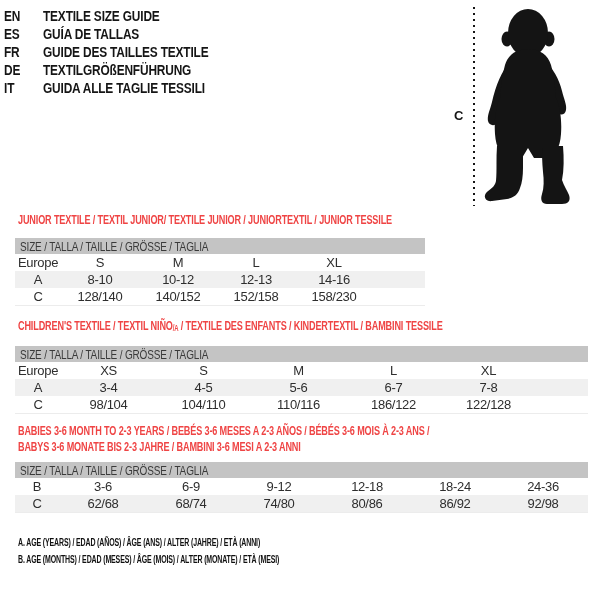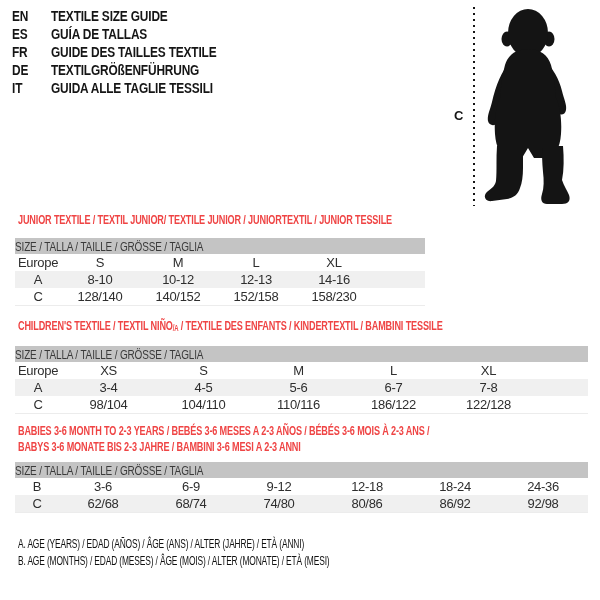--- a/index.html
+++ b/index.html
@@ -8,47 +8,47 @@
     background:#ffffff;color:#2e2e2e;
     font-family:"Liberation Sans", sans-serif;
   }
   .abs{position:absolute;}
   
   .cond{display:inline-block;transform:scaleX(.70);transform-origin:0 50%;white-space:nowrap;letter-spacing:-.2px;}
   .cond85{display:inline-block;transform:scaleX(.85);transform-origin:0 50%;white-space:nowrap;letter-spacing:-.2px;}
   .cond80{display:inline-block;transform:scaleX(.80);transform-origin:0 50%;white-space:nowrap;letter-spacing:-.2px;}
 
   
-  .lang-list{left:12px;top:8px;}
+  .lang-list{left:4px;top:8px;}
   .lang-row{height:18px;font-size:14px;font-weight:bold;color:#151515;white-space:nowrap;}
   .lang-code{display:inline-block;width:39px;}
   .lang-code .cond85, .lang-name .cond85{vertical-align:top;}
 
   
   .dash-line{left:473px;top:7px;width:2px;height:199px;
     background:repeating-linear-gradient(to bottom,#151515 0 2px,transparent 2px 6px);}
   .c-label{left:454px;top:108px;font-size:13px;font-weight:bold;color:#151515;}
   .toddler{left:482px;top:8px;}
 
   
   .sec-title{font-size:13px;font-weight:bold;color:#ef4444;line-height:16px;white-space:nowrap;}
   .sub{font-size:8.5px;vertical-align:-1px;}
 
   
   table.size-table{position:absolute;border-collapse:collapse;table-layout:fixed;
     font-size:13px;letter-spacing:-.3px;color:#2e2e2e;}
   table.size-table td{text-align:center;height:17px;padding:0;white-space:nowrap;overflow:visible;}
-  tr.hdr td{background:#c4c4c4;text-align:left;height:16px;color:#3a3a3a;}
+  tr.hdr td{background:#c4c4c4;text-align:left;height:16px;padding-left:5px;color:#3a3a3a;}
   tr.hdr td .cond80{font-size:12.5px;}
   td.lbl{text-align:left;padding-left:5px;}
   tr.zebra td{background:#f0f0f0;}
   tr.last td{border-bottom:1px solid #ececec;}
 
   
-  .legend-line{height:17px;font-size:12px;font-weight:normal;color:#111;white-space:nowrap;}
+  .legend-line{height:17px;font-size:10px;font-weight:bold;color:#111;white-space:nowrap;}
 </style>
 </head>
 <body>
 
 <div class="abs lang-list">
   <div class="lang-row">
     <span class="lang-code"><span class="cond85">EN</span></span><span class="lang-name"><span class="cond85">TEXTILE SIZE GUIDE</span></span>
   </div>
   <div class="lang-row">
     <span class="lang-code"><span class="cond85">ES</span></span><span class="lang-name"><span class="cond85">GUÍA DE TALLAS</span></span>

